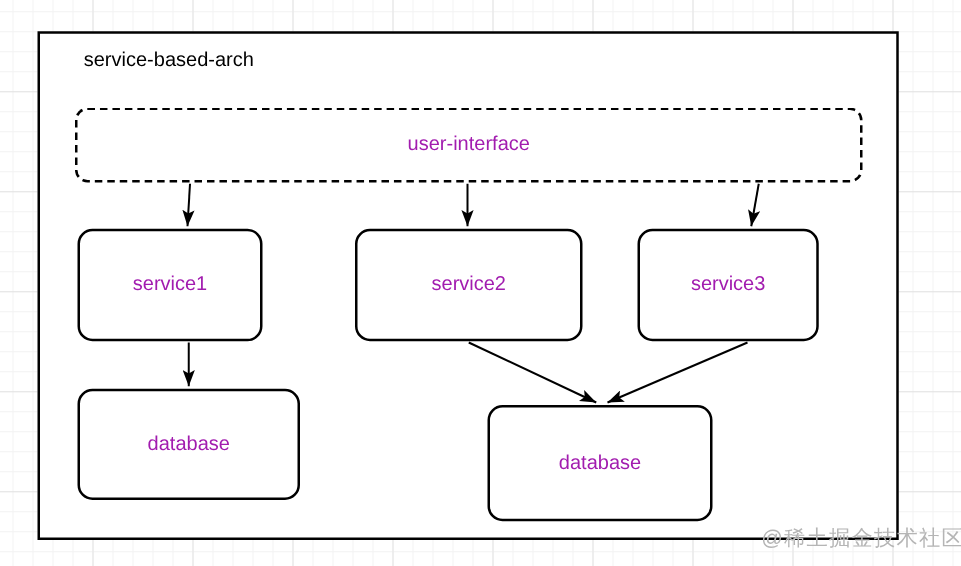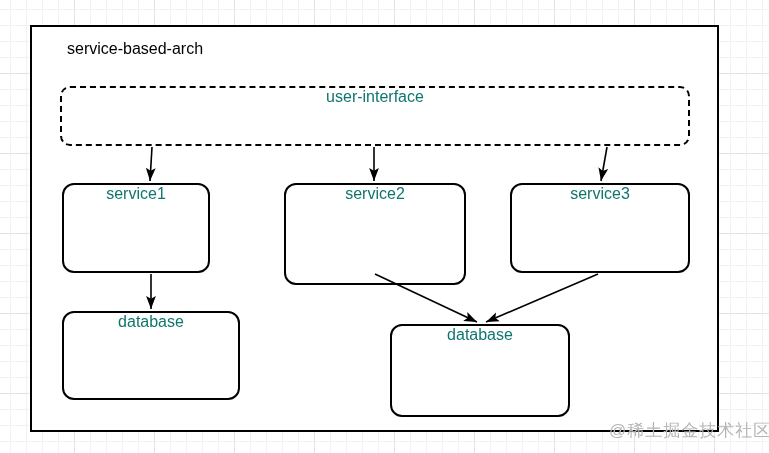--- a/index.html
+++ b/index.html
@@ -35,30 +35,31 @@
     font-size: 16px;
     color: #000000;
     white-space: nowrap;
   }
   .node {
     position: absolute;
     background: #ffffff;
     border: 2px solid #000000;
     border-radius: 12px;
     display: flex;
+    align-items: center;
     justify-content: center;
     font-size: 16px;
-    color: #0f766e;
+    color: #a21caf;
     text-align: center;
   }
   .node.dashed { border-style: dashed; border-radius: 10px; }
   #node-ui       { left: 60px;  top: 86px;  width: 630px; height: 60px; }
   #node-service1 { left: 62px;  top: 183px; width: 148px; height: 90px; }
-  #node-service2 { left: 284px; top: 183px; width: 182px; height: 102px; }
-  #node-service3 { left: 510px; top: 183px; width: 180px; height: 90px; }
+  #node-service2 { left: 284px; top: 183px; width: 182px; height: 90px; }
+  #node-service3 { left: 510px; top: 183px; width: 145px; height: 90px; }
   #node-db1      { left: 62px;  top: 311px; width: 178px; height: 89px; }
   #node-db2      { left: 390px; top: 324px; width: 180px; height: 93px; }
   .edges {
     position: absolute;
     left: 0; top: 0;
     width: 769px; height: 453px;
     pointer-events: none;
   }
   .edges line { stroke: #000000; stroke-width: 1.6; }
   .watermark {

